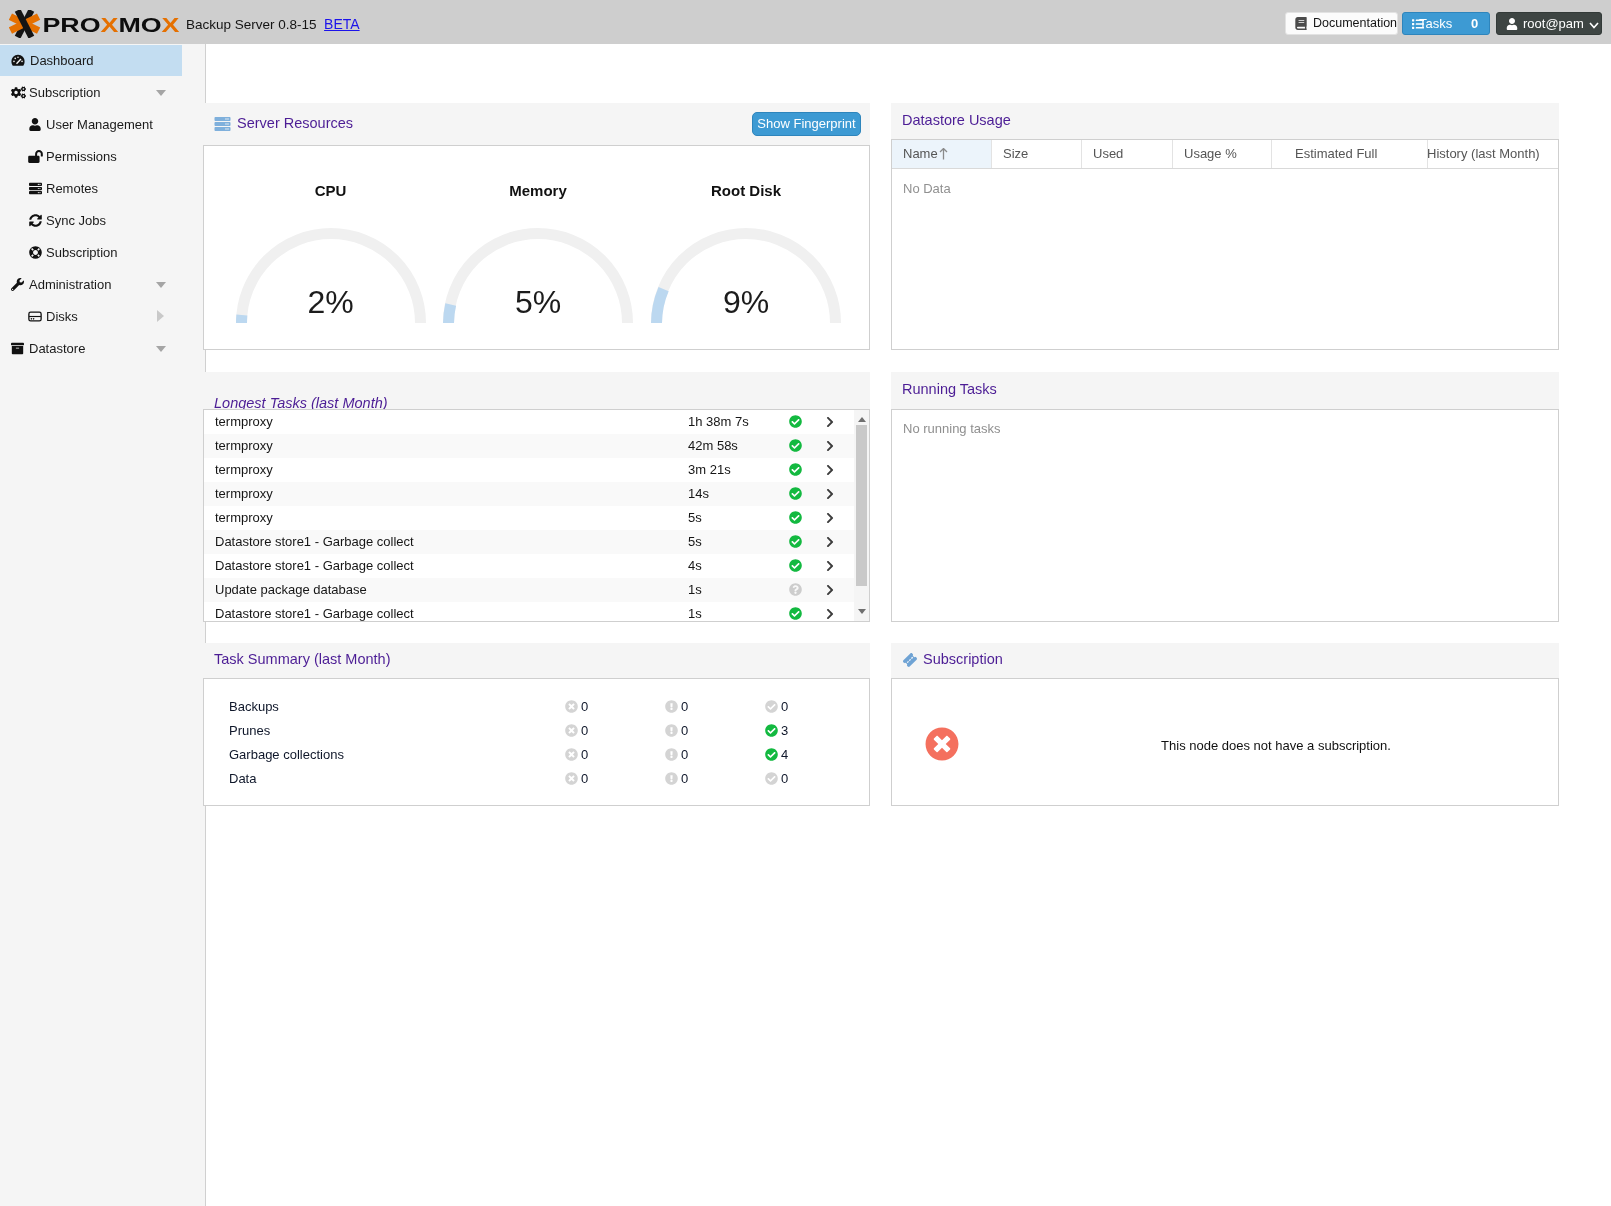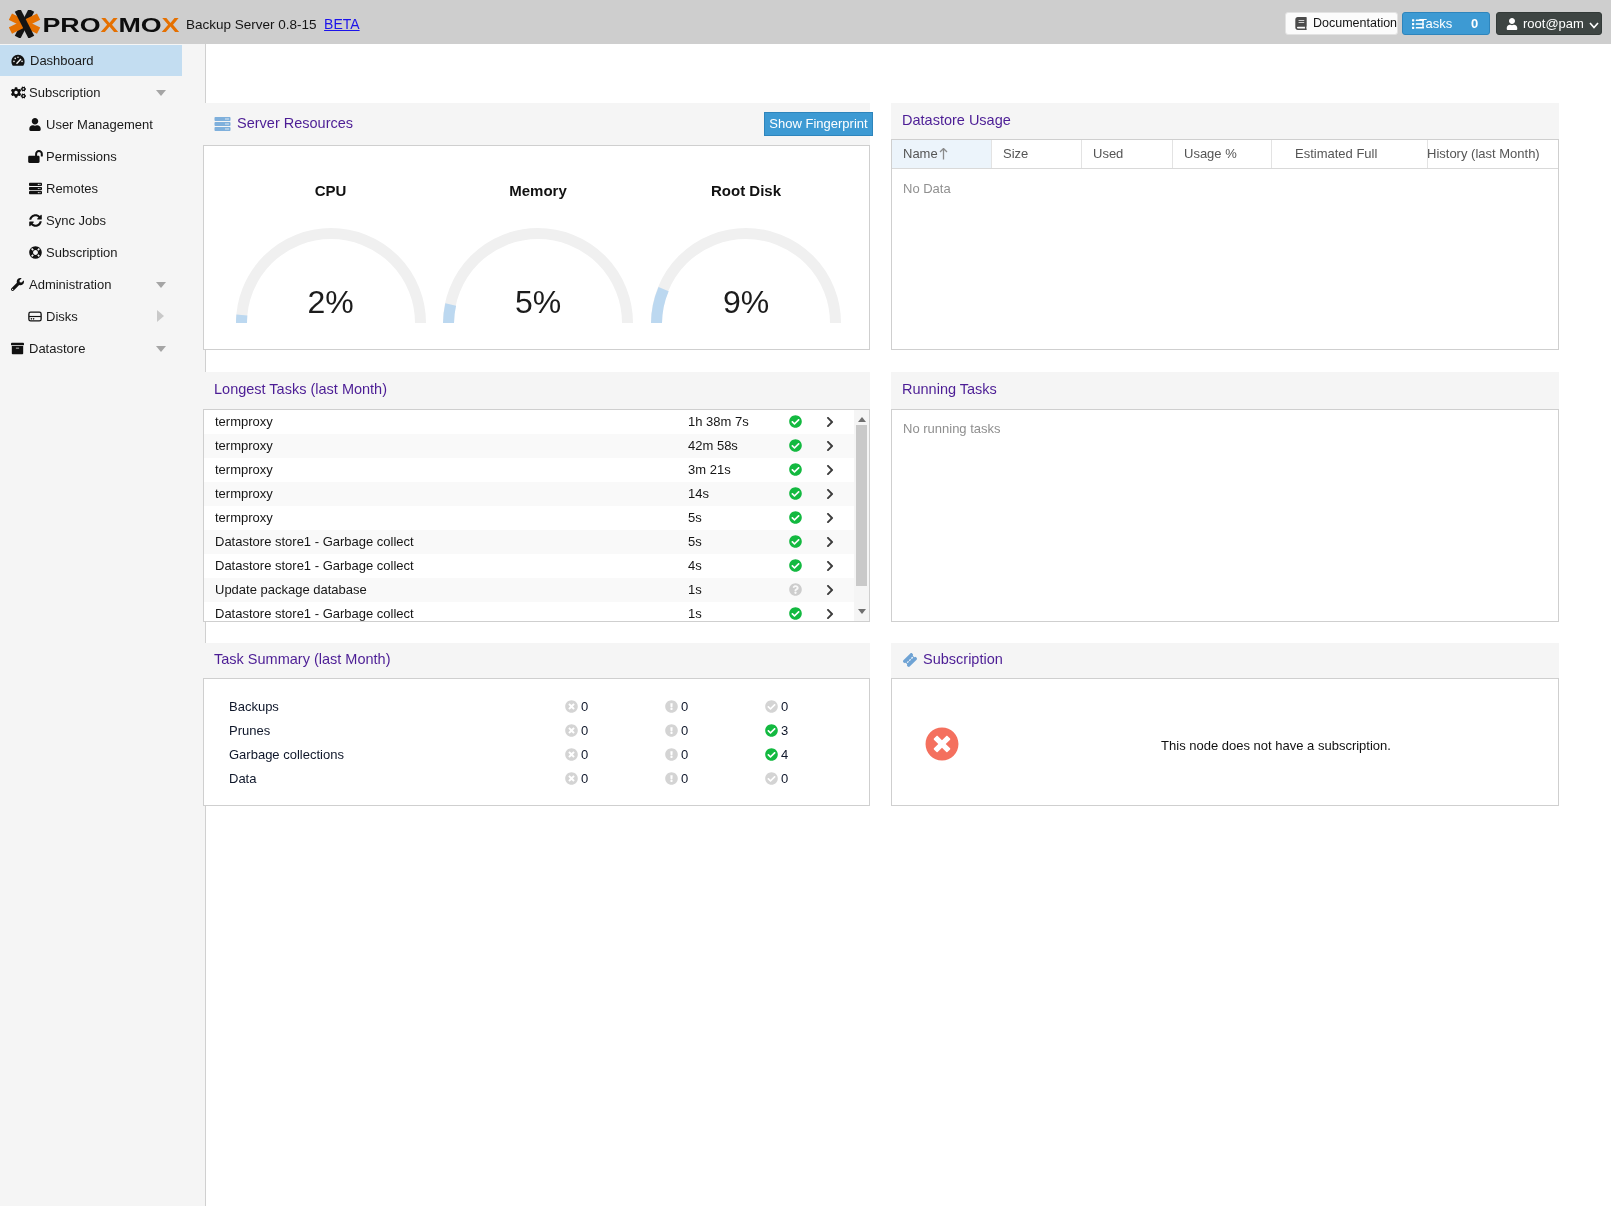--- a/index.html
+++ b/index.html
@@ -157,21 +157,21 @@
       <div class="caretd" style="left:156px;top:13px;"></div>
     </div>
   </div>
 
 
   <div class="phead" style="left:203px;top:103px;width:667px;height:42px;">
     <svg class="abs" style="left:11px;top:13px" width="17" height="16" viewBox="0 0 512 512">
         <path fill="#7fb0dc" d="M480 160H32c-17.673 0-32-14.327-32-32V64c0-17.673 14.327-32 32-32h448c17.673 0 32 14.327 32 32v64c0 17.673-14.327 32-32 32zm-48-88c-13.255 0-24 10.745-24 24s10.745 24 24 24 24-10.745 24-24-10.745-24-24-24zm-64 0c-13.255 0-24 10.745-24 24s10.745 24 24 24 24-10.745 24-24-10.745-24-24-24zm112 248H32c-17.673 0-32-14.327-32-32v-64c0-17.673 14.327-32 32-32h448c17.673 0 32 14.327 32 32v64c0 17.673-14.327 32-32 32zm-48-88c-13.255 0-24 10.745-24 24s10.745 24 24 24 24-10.745 24-24-10.745-24-24-24zm-64 0c-13.255 0-24 10.745-24 24s10.745 24 24 24 24-10.745 24-24-10.745-24-24-24zm112 248H32c-17.673 0-32-14.327-32-32v-64c0-17.673 14.327-32 32-32h448c17.673 0 32 14.327 32 32v64c0 17.673-14.327 32-32 32zm-48-88c-13.255 0-24 10.745-24 24s10.745 24 24 24 24-10.745 24-24-10.745-24-24-24zm-64 0c-13.255 0-24 10.745-24 24s10.745 24 24 24 24-10.745 24-24-10.745-24-24-24z"></path>
       </svg>
     <span class="ptitle abs" style="left:34px;top:12px;">Server Resources</span>
-    <div class="abs" style="left:549px;top:9px;width:109px;height:24px;background:#3d9ad3;border:1px solid #2e85bc;border-radius:0;color:#fff;font-size:13px;text-align:center;line-height:22px;margin-left:12px;">Show Fingerprint</div>
+    <div class="abs" style="left:549px;top:9px;width:109px;height:24px;background:#3d9ad3;border:1px solid #2e85bc;border-radius:5px;color:#fff;font-size:13px;text-align:center;line-height:22px;">Show Fingerprint</div>
   </div>
   <div class="pbody" style="left:203px;top:145px;width:667px;height:205px;">
     <div class="gaugelabel" style="left:26.5px;">CPU</div>
     <div class="gaugelabel" style="left:234px;">Memory</div>
     <div class="gaugelabel" style="left:442px;">Root Disk</div>
     <svg class="abs" style="left:26.5px;top:77px" width="200" height="100" viewBox="0 0 200 100">
       <path d="M 10.5 100 A 89.5 89.5 0 0 1 189.5 100" fill="none" stroke="#f0f0f0" stroke-width="11"></path>
       <path d="M 10.5 100 A 89.5 89.5 0 0 1 10.85 92.1" fill="none" stroke="#bcd8f0" stroke-width="11"></path>
     </svg>
     <svg class="abs" style="left:234px;top:77px" width="200" height="100" viewBox="0 0 200 100">
@@ -197,21 +197,21 @@
     <div class="th" style="left:100px;width:90px;">Size</div>
     <div class="th" style="left:190px;width:91px;">Used</div>
     <div class="th" style="left:281px;width:99px;">Usage %</div>
     <div class="th" style="left:392px;width:144px;">Estimated Full</div>
     <div class="th" style="left:524px;width:142px;border-right:none;">History (last Month)</div>
     <div class="abs" style="left:0;top:28px;width:666px;border-top:1px solid #d9d9d9;"></div>
     <div class="abs" style="left:11px;top:41px;font-size:13px;color:#909090;">No Data</div>
   </div>
 
   <div class="phead" style="left:203px;top:372px;width:667px;height:37px;">
-    <span class="ptitle abs" style="left:11px;top:9px;">Longest Tasks (last Month)</span>
+    <span class="ptitle abs" style="left:11px;top:23px;font-style:italic;">Longest Tasks (last Month)</span>
   </div>
   <div class="pbody" style="left:203px;top:409px;width:667px;height:213px;overflow:hidden;">
     <div class="trow" style="top:0px;">
         <span class="tname">termproxy</span>
         <span class="tdur">1h 38m 7s</span>
         <svg class="abs" style="left:585px;top:5px" width="13" height="13" viewBox="0 0 512 512">
           <path fill="#13b940" d="M504 256c0 136.967-111.033 248-248 248S8 392.967 8 256 119.033 8 256 8s248 111.033 248 248zM227.314 387.314l184-184c6.248-6.248 6.249-16.379 0-22.627l-22.627-22.627c-6.248-6.248-16.379-6.249-22.628 0L216 308.118l-70.059-70.059c-6.248-6.248-16.379-6.248-22.628 0l-22.627 22.627c-6.248 6.248-6.248 16.379 0 22.628l104 104c6.249 6.249 16.379 6.249 22.628 0z"></path>
         </svg>
         <svg class="abs" style="left:622px;top:6px" width="8" height="12" viewBox="0 0 320 512">
           <path fill="#3c3c3c" d="M285.476 272.971L91.132 467.314c-9.373 9.373-24.569 9.373-33.941 0l-22.667-22.667c-9.357-9.357-9.375-24.522-.04-33.901L188.505 256 34.484 101.255c-9.335-9.379-9.317-24.544.04-33.901l22.667-22.667c9.373-9.373 24.569-9.373 33.941 0L285.476 239.03c9.373 9.372 9.373 24.568 0 33.941z"></path>

